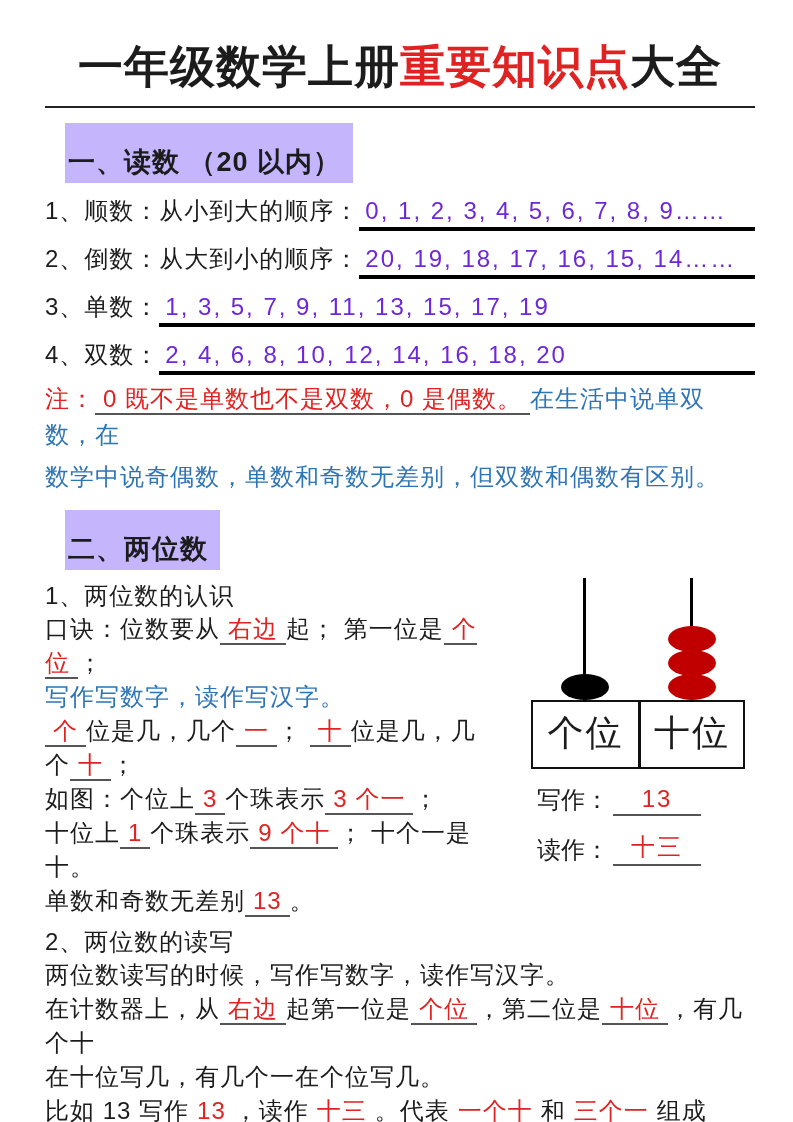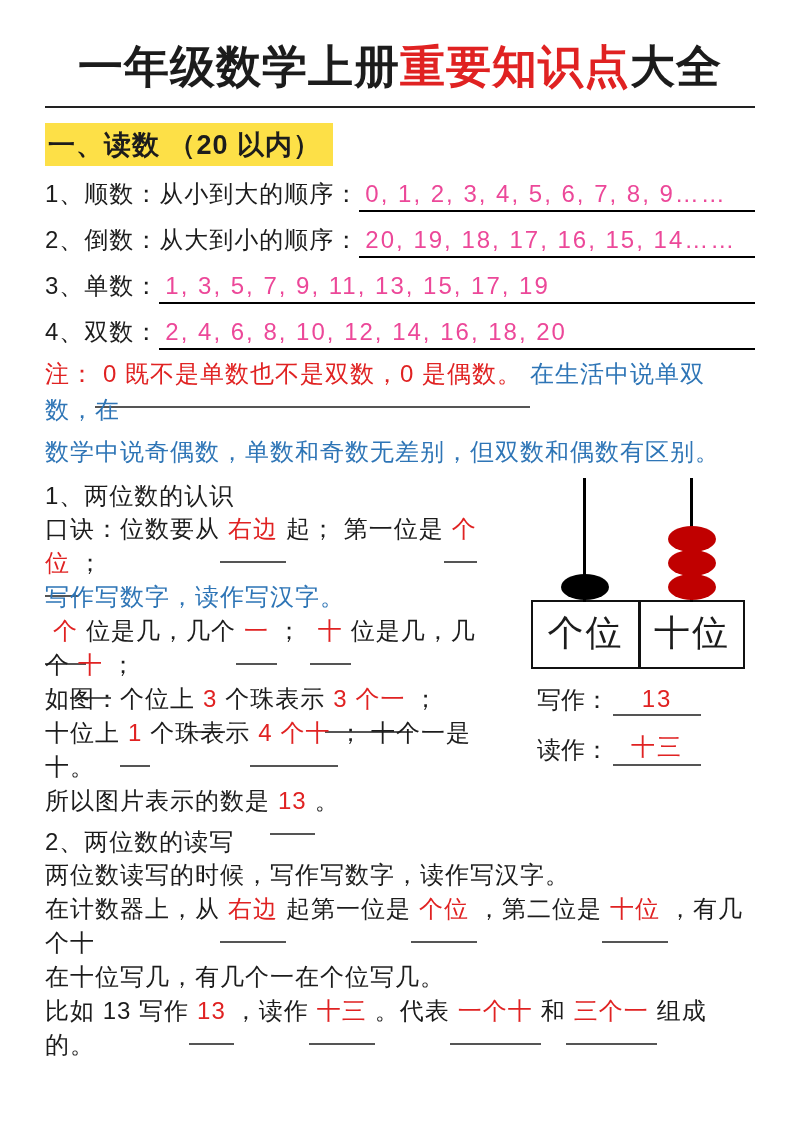--- a/index.html
+++ b/index.html
@@ -7,36 +7,36 @@
   body { width:793px; height:1122px; overflow:hidden;
          font-family:"Liberation Sans","DejaVu Sans",sans-serif; color:#1c1c1c; }
   .page { width:793px; height:1122px; padding:40px 38px 20px 45px; background:#fff; }
 
   
   .title { text-align:center; font-size:45px; font-weight:bold; letter-spacing:1px; line-height:1.2; white-space:nowrap; }
   .title .red { color:#e02222; }
   .title-rule { border-top:2px solid #222; margin-top:12px; }
 
   
-  .sec-head { display:inline-block; background:#fde047; font-size:27px; font-weight:bold;
-              padding:4px 12px 3px 3px; margin-top:15px; letter-spacing:1px; }
+  .sec-head { display:inline-block; background:#c4b5fd; font-size:27px; font-weight:bold;
+              padding:21px 12px 3px 3px; margin-top:15px; letter-spacing:1px;margin-left:20px; }
 
   
   .item { display:flex; align-items:baseline; font-size:24px; margin-top:13px; line-height:30px; }
   .item-label { white-space:nowrap; letter-spacing:1px;text-align:right; }
-  .item-answer { flex:1; color:#ec4899; border-bottom:2px solid #000000; padding:0 2px 1px 6px;
+  .item-answer { flex:1; color:#6d28d9; border-bottom:4px solid #000000; padding:0 2px 1px 6px;
                  letter-spacing:2px; white-space:nowrap; }
 
   
   .line { font-size:24px; line-height:34px; margin-top:0; letter-spacing:1px; }
   .note-line { font-size:24px; line-height:36px; margin-top:6px; letter-spacing:1px; }
   .seg-k  { color:#1c1c1c; }
   .seg-r  { color:#e02222; }
   .seg-b  { color:#2e75b6; }
-  .seg-ru { color:#e02222; border-bottom:2px solid #555; padding:0 8px 19px 8px; }
+  .seg-ru { color:#e02222; border-bottom:2px solid #555; padding:0 8px 1px 8px; }
   .sub { font-size:24px; line-height:32px; margin-top:8px; letter-spacing:1px; }
 
   
   .two-col { display:flex; margin-top:2px;gap:28px; }
   .left-col { flex:1; min-width:0; }
   .right-col { width:232px; flex:none; padding-top:6px; }
 
   
   .abacus { width:214px; margin-left:8px; }
   .rods { display:flex; height:122px; }
@@ -79,30 +79,31 @@
     <span class="item-answer">1, 3, 5, 7, 9, 11, 13, 15, 17, 19</span>
   </div>
   <div class="item">
     <span class="item-label">4、双数：</span>
     <span class="item-answer">2, 4, 6, 8, 10, 12, 14, 16, 18, 20</span>
   </div>
 
   <div class="note-line"><span class="seg-r">注：</span><span class="seg-ru">0 既不是单数也不是双数，0 是偶数。</span><span class="seg-b">在生活中说单双数，在</span></div>
   <div class="note-line"><span class="seg-b">数学中说奇偶数，单数和奇数无差别，但双数和偶数有区别。</span></div>
 
+  <div class="sec-head">二、两位数</div>
 
   <div class="two-col">
     <div class="left-col">
       <div class="sub">1、两位数的认识</div>
       <div class="line"><span class="seg-k">口诀：位数要从</span><span class="seg-ru">右边</span><span class="seg-k">起； 第一位是</span><span class="seg-ru">个位</span><span class="seg-k">；</span></div>
       <div class="line"><span class="seg-b">写作写数字，读作写汉字。</span></div>
       <div class="line"><span class="seg-ru">个</span><span class="seg-k">位是几，几个</span><span class="seg-ru">一</span><span class="seg-k">； </span><span class="seg-ru">十</span><span class="seg-k">位是几，几个</span><span class="seg-ru">十</span><span class="seg-k">；</span></div>
       <div class="line"><span class="seg-k">如图：个位上</span><span class="seg-ru">3</span><span class="seg-k">个珠表示</span><span class="seg-ru">3 个一</span><span class="seg-k">；</span></div>
-      <div class="line"><span class="seg-k">十位上</span><span class="seg-ru">1</span><span class="seg-k">个珠表示</span><span class="seg-ru">4 个十</span><span class="seg-k">； 十个一是十。</span></div>
-      <div class="line"><span class="seg-k">所以图片表示的数是</span><span class="seg-ru">13</span><span class="seg-k">。</span></div>
+      <div class="line"><span class="seg-k">十位上</span><span class="seg-ru">1</span><span class="seg-k">个珠表示</span><span class="seg-ru">9 个十</span><span class="seg-k">； 十个一是十。</span></div>
+      <div class="line"><span class="seg-k">单数和奇数无差别</span><span class="seg-ru">13</span><span class="seg-k">。</span></div>
       <div class="sub">2、两位数的读写</div>
     </div>
 
     <div class="right-col">
       <div class="abacus">
         <div class="rods">
           <div class="rod-col">
             <div class="rod"></div>
             <div style="display:contents"><div class="bead black"></div></div>
           </div>

